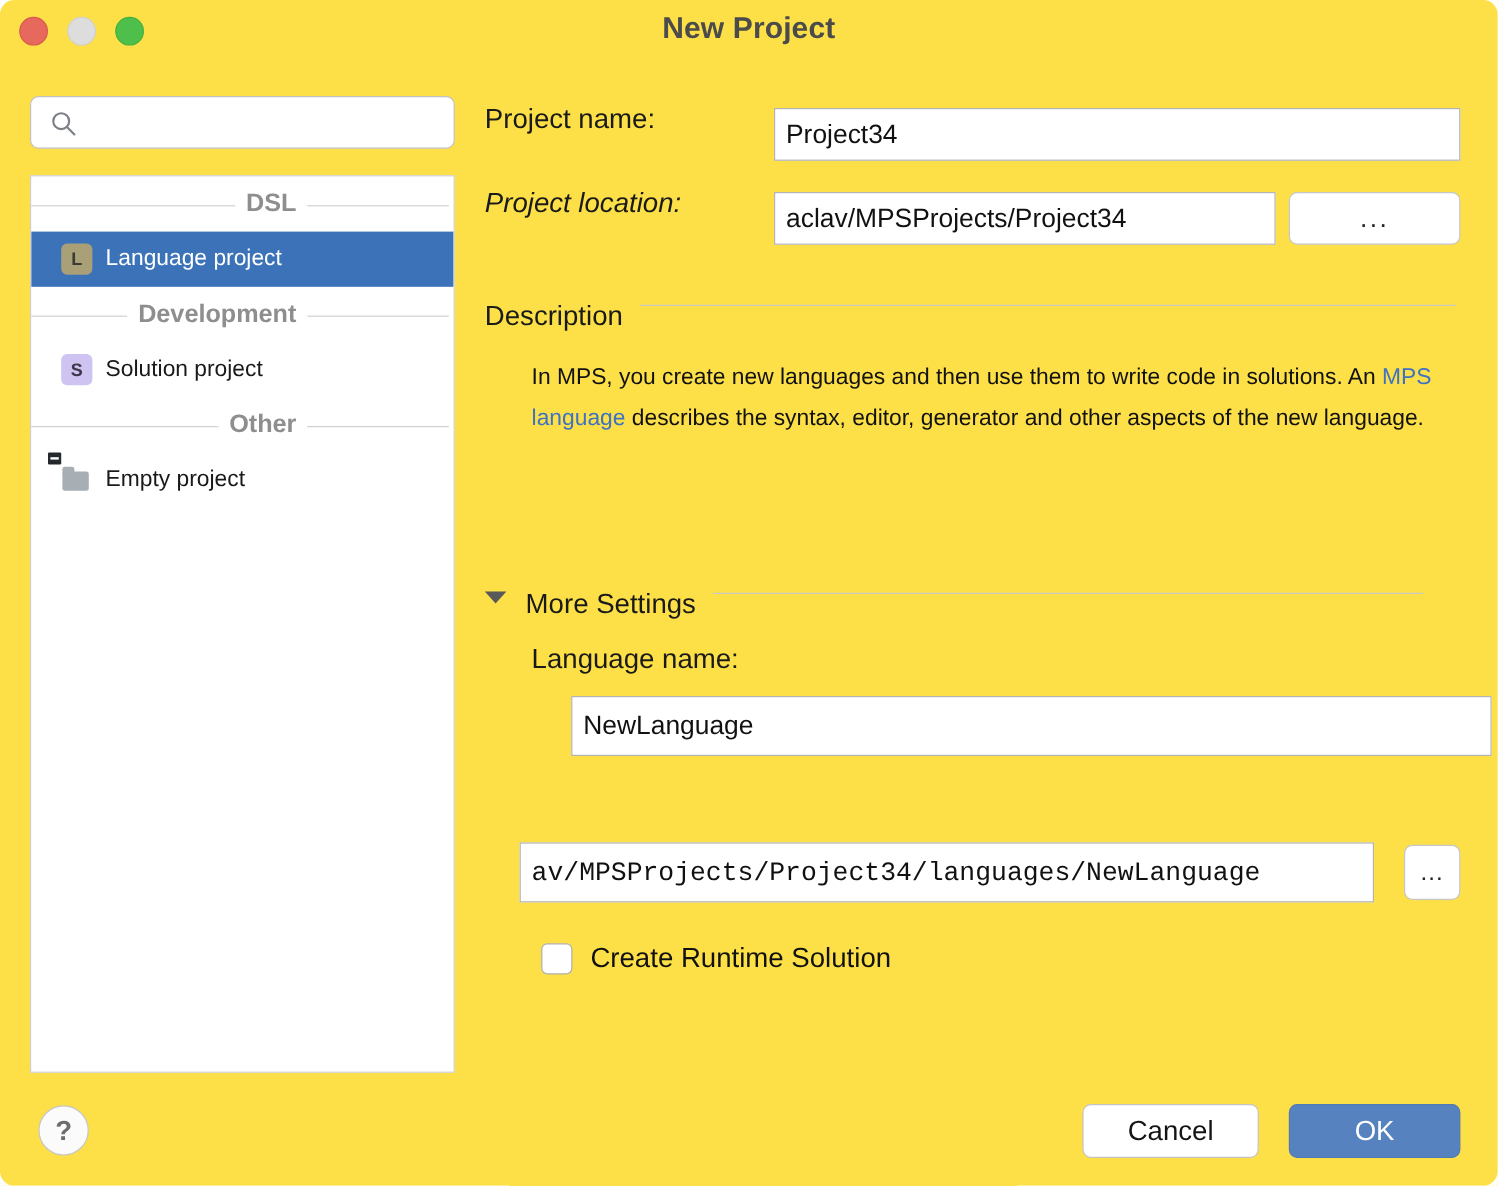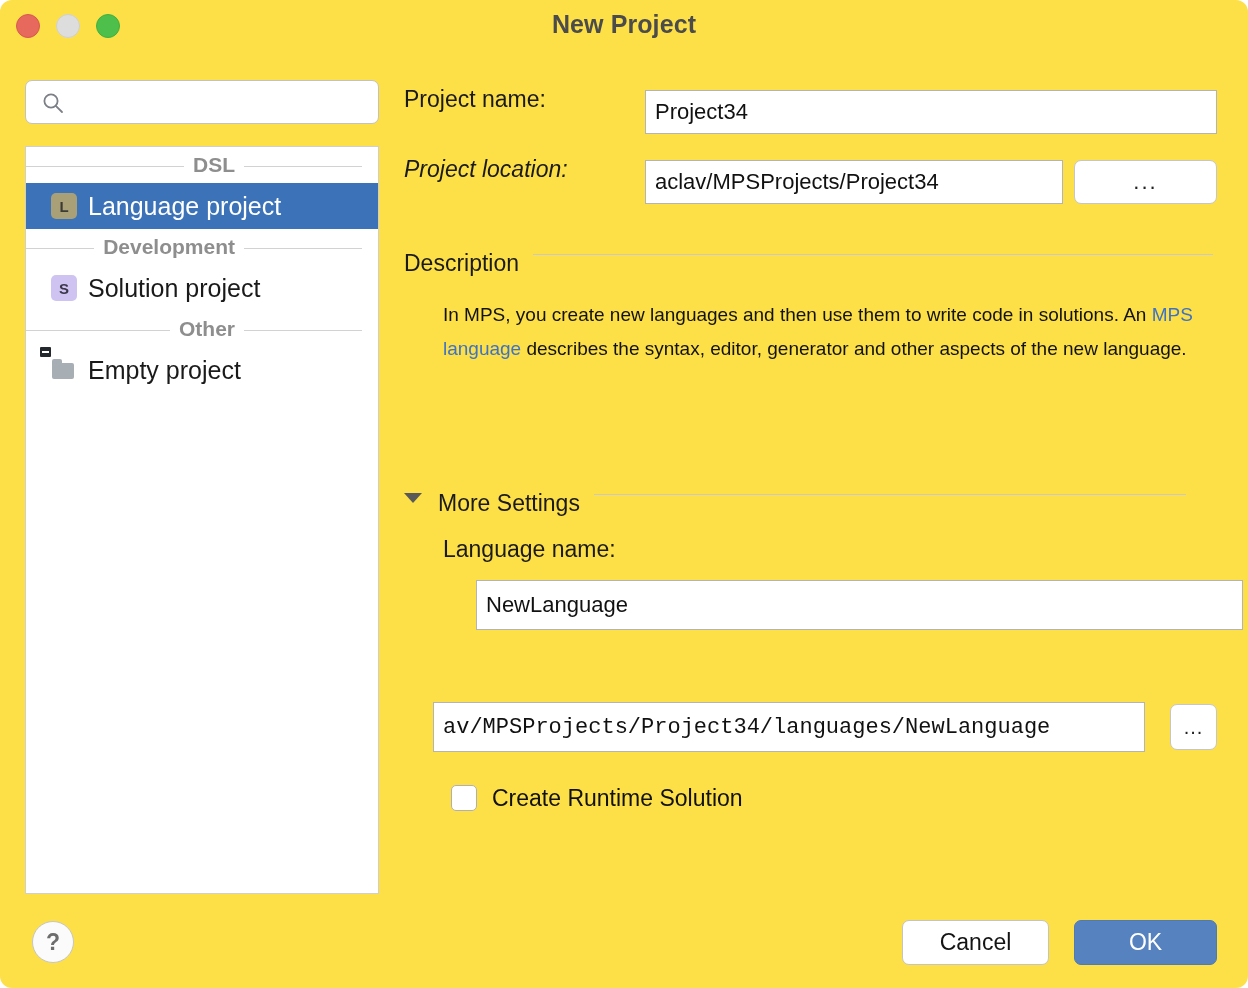--- a/index.html
+++ b/index.html
@@ -84,25 +84,25 @@
     position: absolute;
     left: 25px; top: 146px;
     width: 354px; height: 748px;
     background: #ffffff;
     border: 1px solid #cfcfcf;
     box-sizing: border-box;
     overflow: hidden;
   }
   .category {
     position: relative;
-    height: 36px;
+    height: 46px;
     display: flex;
     align-items: center;
     justify-content: flex-end;
-    padding-right: 16px;
+    padding-right: 4px;
     box-sizing: border-box;
   }
   .cat-line-left {
     flex: 1 1 auto;
     height: 1px;
     background: #d2d2d2;
     margin-right: 9px;
     margin-top: 3px;
   }
   .cat-label {
@@ -169,21 +169,21 @@
     border-radius: 1px;
   }
   .folder-badge:after {
     content: "";
     position: absolute;
     left: 2px; top: 4px;
     width: 7px; height: 2px;
     background: #ffffff;
   }
   .row-label {
-    font-size: 25px;
+    font-size: 19px;
     color: #1a1a1a;
     white-space: nowrap;
   }
 
   
   .field-label {
     position: absolute;
     font-size: 23px;
     color: #1a1a1a;
     white-space: nowrap;
@@ -261,21 +261,21 @@
 
   #lbl-language-name { left: 443px; top: 536px; }
   #fld-language-name { left: 476px; top: 580px; width: 767px; height: 50px; }
   #lbl-language-file-location { left: 443px; top: 658px; }
   #fld-language-file-location { left: 433px; top: 702px; width: 712px; height: 50px; font-family: Liberation Mono, monospace; }
   #btn-language-file-location { left: 1170px; top: 704px; width: 47px; height: 46px; font-size: 20px; letter-spacing: 1px; }
 
   .checkbox-row {
     position: absolute;
     display: flex;
-    align-items: flex-start;
+    align-items: flex-end;
   }
   .cbox {
     width: 26px; height: 26px;
     background: #ffffff;
     border: 1px solid #b0b0b0;
     border-radius: 5px;
     box-sizing: border-box;
     margin-right: 15px;
     flex: 0 0 auto;
   }

